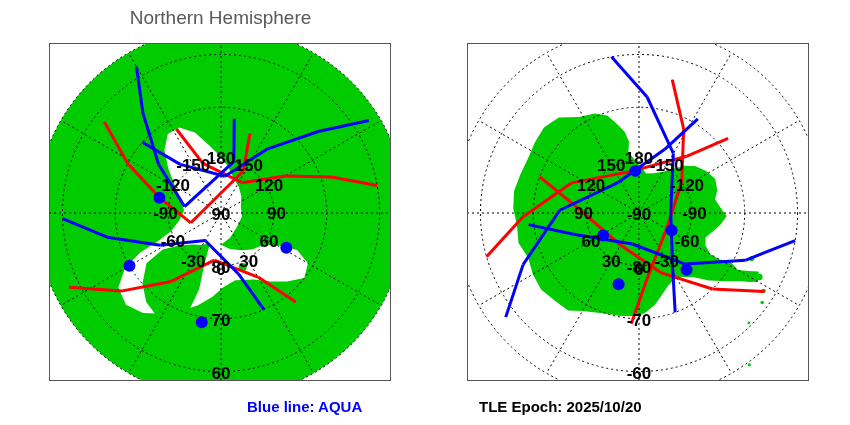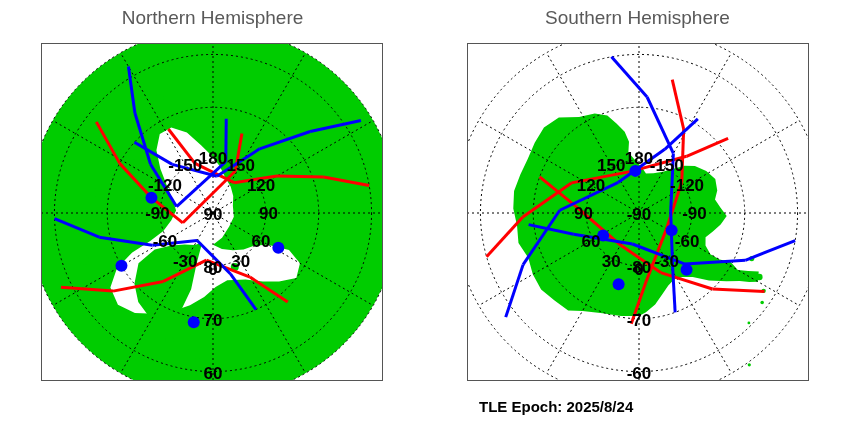--- a/index.html
+++ b/index.html
@@ -1,20 +1,20 @@
 <!DOCTYPE html>
 <html><head>
 <meta charset="utf-8">
 <style>
   html,body{margin:0;padding:0;background:#ffffff;}
   body{width:850px;height:425px;overflow:hidden;
        font-family:"Liberation Sans",sans-serif;}
   #root{position:relative;width:850px;height:425px;background:#fff;}
   .panel{position:absolute;top:0;height:425px;width:425px;}
-  .panel.left{left:0;}
+  .panel.left{left:8px;}
   .panel.right{left:425px;}
   .ptitle{position:absolute;top:7px;left:0;width:425px;text-align:center;
           font-size:19px;font-weight:400;color:#595959;
           font-family:"Liberation Sans",sans-serif;letter-spacing:0px;}
   .plotbox{position:absolute;left:41px;top:43px;width:342px;height:338px;
            border:1px solid #555;box-sizing:border-box;background:#fff;}
   .panel.right .plotbox{left:42px;}
   .plotsvg{position:absolute;left:0;top:0;}
   .footlbl{position:absolute;font-size:15px;font-weight:bold;
            font-family:"Liberation Sans",sans-serif;white-space:nowrap;}
@@ -126,21 +126,20 @@
           <text x="143.25" y="126.93559008996365" font-size="17" font-weight="bold" font-family="&quot;Liberation Sans&quot;, sans-serif" text-anchor="middle" fill="#000">-150</text>
           <text x="122.93559008996365" y="147.25" font-size="17" font-weight="bold" font-family="&quot;Liberation Sans&quot;, sans-serif" text-anchor="middle" fill="#000">-120</text>
           <text x="115.5" y="175" font-size="17" font-weight="bold" font-family="&quot;Liberation Sans&quot;, sans-serif" text-anchor="middle" fill="#000">-90</text>
           <text x="122.93559008996365" y="202.75" font-size="17" font-weight="bold" font-family="&quot;Liberation Sans&quot;, sans-serif" text-anchor="middle" fill="#000">-60</text>
           <text x="143.25" y="223.06440991003635" font-size="17" font-weight="bold" font-family="&quot;Liberation Sans&quot;, sans-serif" text-anchor="middle" fill="#000">-30</text>
         </svg>
     </div>
   </div>
 
   <div class="panel right">
-    <div class="ptitle">Southern Hemisphere</div>
     <div class="plotbox">
       <svg class="plotsvg" id="svg-south" width="340" height="336">
           <g>
             <circle cx="171" cy="169" r="185" fill="#ffffff"></circle>
             <polygon points="171,272.07142857142856 152.82647786302954,272.06716569382047 134.4820206969136,269.33232353934113 114.44285714285714,266.9598449595027 100.1634801665814,266.49810520781506 86.54938953419905,256.451167155456 73.11780710556503,245.47395039938 64.80054191306255,230.31428571428575 60.24126583017893,213.7494333449122 50.47540942900302,199.05015546055876 49.04320071655344,181.81817612413624 45.276633960997785,164.6096433148254 46.07010218930846,146.9714883188237 52.36249285301028,130.45233721597086 59.832016387740154,114.77975158714523 66.70707337257578,98.65353274338008 75.94116046679159,83.40863643803975 90.8168370316734,73.44142746692981 111.05856094002118,73.07364535190597 126.71219009251786,69.52795031211569 139.31251449109465,71.47594751476265 148.75009765899054,79.76051591764475 156.6814674072354,87.79556642305053 160.99544222812784,97.81387254417743 160.3528860207648,108.61721605816578 167.31287210209624,116.27161448626643 174.17092999219724,123.65358845818916 177.97569536570583,129.43886569328106 185.4625660606283,129.264426321053 194.78571428571428,127.80193436282599 205.4946329461033,124.8488832050634 216.529894338084,121.85241422923238 226.87747037950717,122.11323521343616 238.23809905240236,126.9849726215102 247.29409636255207,135.03167977969818 249.24670204937917,146.56311923649628 246.99902116817066,155.59932206061777 252.2017136911497,163.3218230372282 258.6894065650183,172.06218155352516 252.6546756110906,180.4758162677357 244.85336613712158,187.41371228221473 237.55708591223623,193.22479815155236 237.51075942613835,201.43946486239173 242.40998043776824,210.22857142857143 251.56510613491804,215.5142857142857 262.4733706201848,217.6372539046183 269.8753575292176,226.0857142857143 280.2080036996084,227.0669255800035 290.71936696704904,227.39103675230513 290.0166340629471,237.71428571428572 281.2704824459398,237.90464490072327 271.7872820349058,236.98188012194365 258.46919365034614,237.33842376114808 240.96093372436482,236.5604883726408 224.68194808896442,232.9756544924792 214.15371520784248,232.9780138134619 206.23719415538673,235.27152361258288 200.30493865065048,241.5322683943961 194.3110449490948,250.29527485649783 187.1542418995293,260.6152583945071 177.93180044805908,268.1293647658191" fill="#00cc00"></polygon>
             <circle cx="291.40882459187594" cy="233.02250769077304" r="3.2" fill="#00cc00"></circle>
             <circle cx="295.61461024378565" cy="246.86785074146778" r="2.2" fill="#00cc00"></circle>
             <circle cx="294.1555013151348" cy="258.47770926326564" r="1.8" fill="#00cc00"></circle>
             <circle cx="280.8843937963895" cy="278.88439379638953" r="1.4" fill="#00cc00"></circle>
             <circle cx="281.2937041265948" cy="320.80626030164194" r="1.6" fill="#00cc00"></circle>
@@ -215,15 +214,16 @@
           <text x="171" y="119.5" font-size="17" font-weight="bold" font-family="&quot;Liberation Sans&quot;, sans-serif" text-anchor="middle" fill="#000">180</text>
           <text x="198.75" y="126.93559008996365" font-size="17" font-weight="bold" font-family="&quot;Liberation Sans&quot;, sans-serif" text-anchor="middle" fill="#000">-150</text>
           <text x="219.06440991003635" y="147.25" font-size="17" font-weight="bold" font-family="&quot;Liberation Sans&quot;, sans-serif" text-anchor="middle" fill="#000">-120</text>
           <text x="226.5" y="175" font-size="17" font-weight="bold" font-family="&quot;Liberation Sans&quot;, sans-serif" text-anchor="middle" fill="#000">-90</text>
           <text x="219.06440991003635" y="202.75" font-size="17" font-weight="bold" font-family="&quot;Liberation Sans&quot;, sans-serif" text-anchor="middle" fill="#000">-60</text>
           <text x="198.75" y="223.06440991003635" font-size="17" font-weight="bold" font-family="&quot;Liberation Sans&quot;, sans-serif" text-anchor="middle" fill="#000">-30</text>
         </svg>
     </div>
   </div>
 
-  <div class="footlbl" id="foot-epoch">TLE Epoch: 2025/8/24</div>
+  <div class="footlbl" id="foot-blue">Blue line: AQUA</div>
+  <div class="footlbl" id="foot-epoch">TLE Epoch: 2025/10/20</div>
 
 </div>
 
 </body></html>

